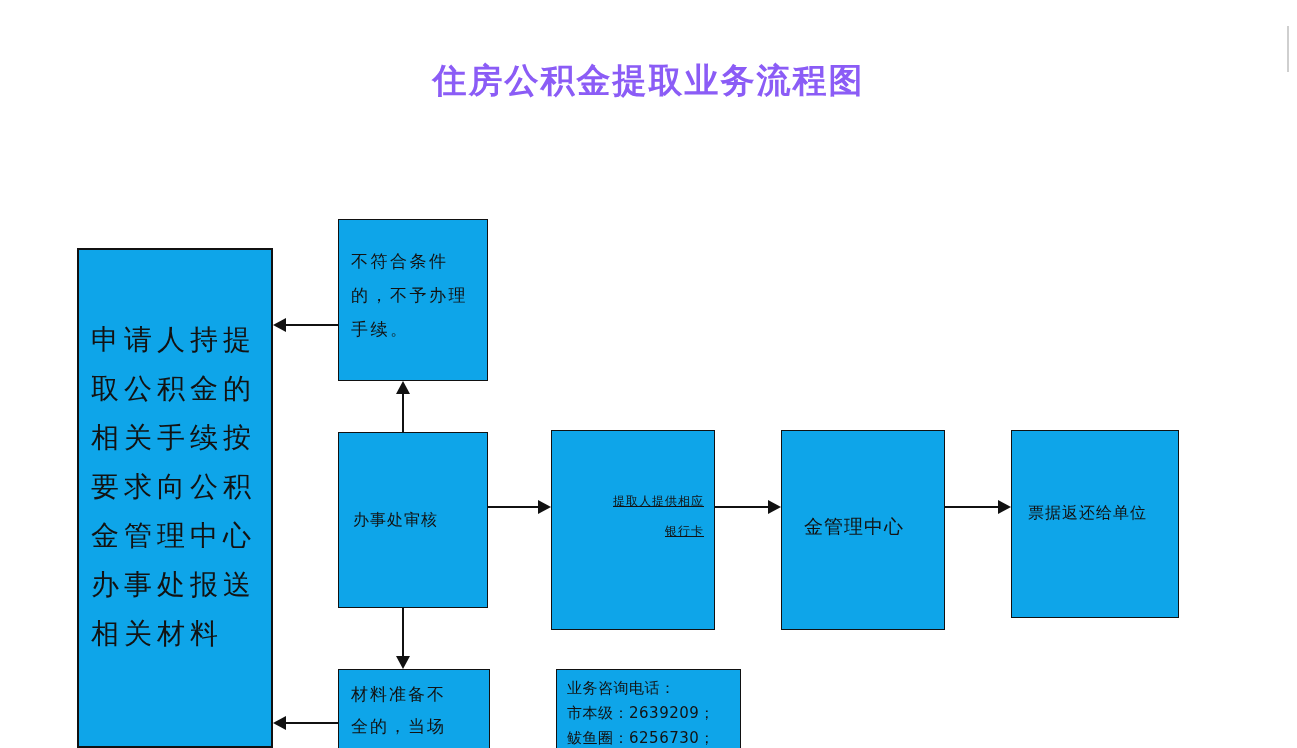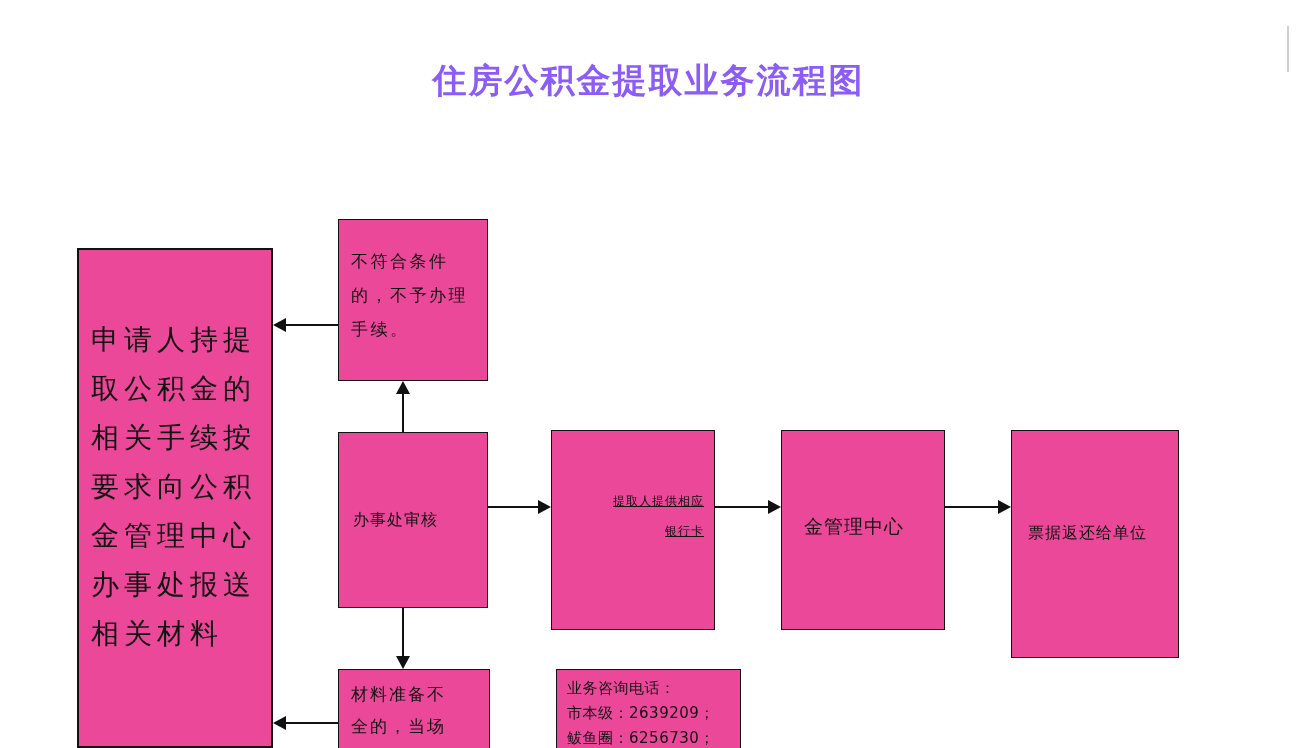--- a/index.html
+++ b/index.html
@@ -25,21 +25,21 @@
     font-weight:bold;
     letter-spacing:2px;
     font-family:"DejaVu Serif","Liberation Serif",serif;
     color:#8b5cf6;
   }
   
   .box{
     position:absolute;
     box-sizing:border-box;
     border:1.6px solid #111111;
-    background:#ec4899;
+    background:#0ea5e9;
     display:flex;
     align-items:center;
     overflow:hidden;
   }
   .box .txt{
     display:block;
     width:100%;
     padding:0 10px;
     box-sizing:border-box;
     white-space:pre-line;
@@ -99,21 +99,21 @@
   }
   #box-instant .txt{
     font-size:19px;
     letter-spacing:1px;
     text-align:left;
     padding-left:22px;
     margin-top:-6px;
   }
   
   #box-receipt{
-    left:1011px; top:430px; width:168px; height:228px;
+    left:1011px; top:430px; width:168px; height:188px;
   }
   #box-receipt .txt{
     font-size:16px;
     letter-spacing:1px;
     text-align:left;
     padding-left:16px;
     margin-top:-22px;
   }
   
   #box-incomplete{

